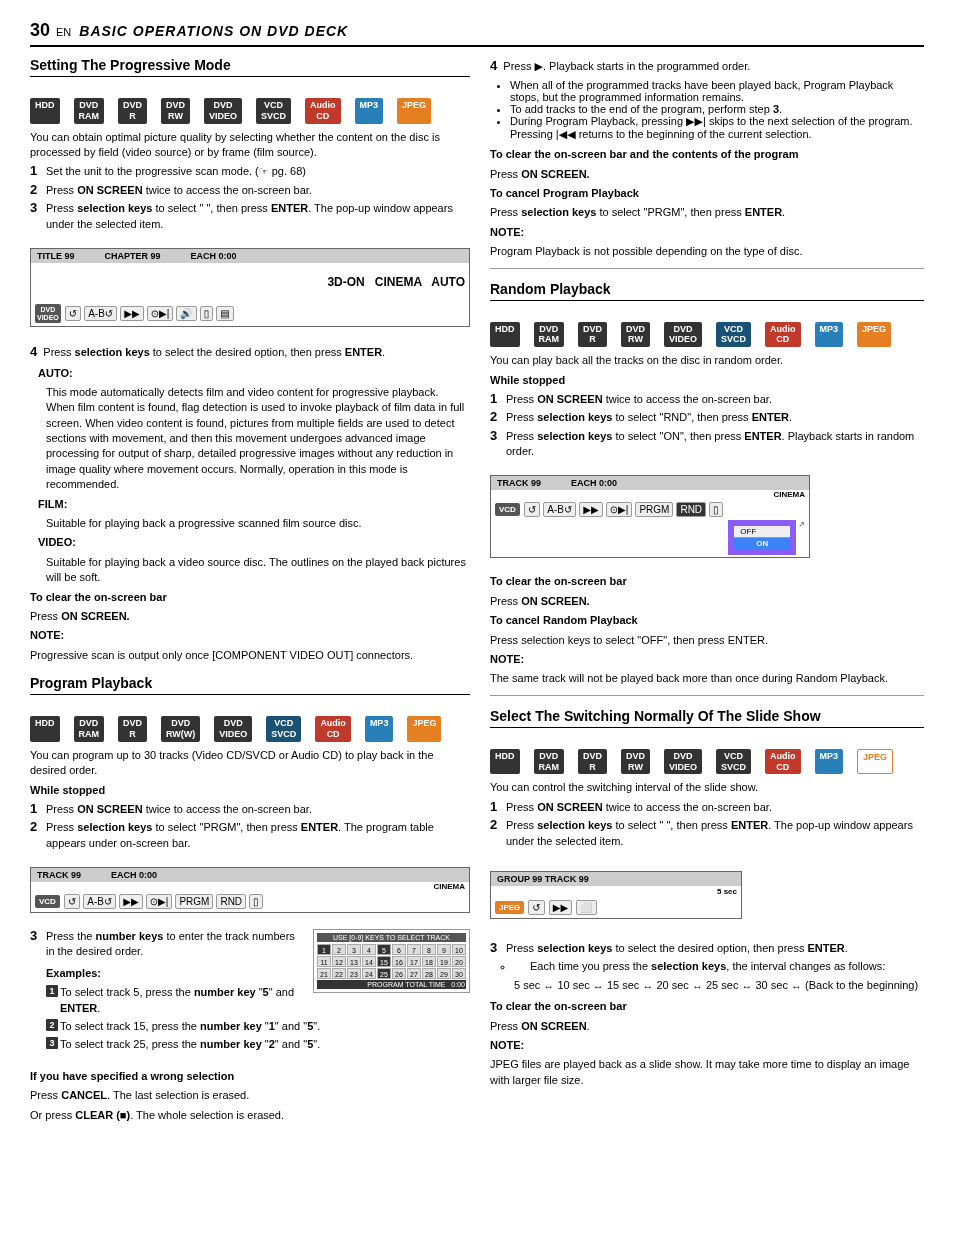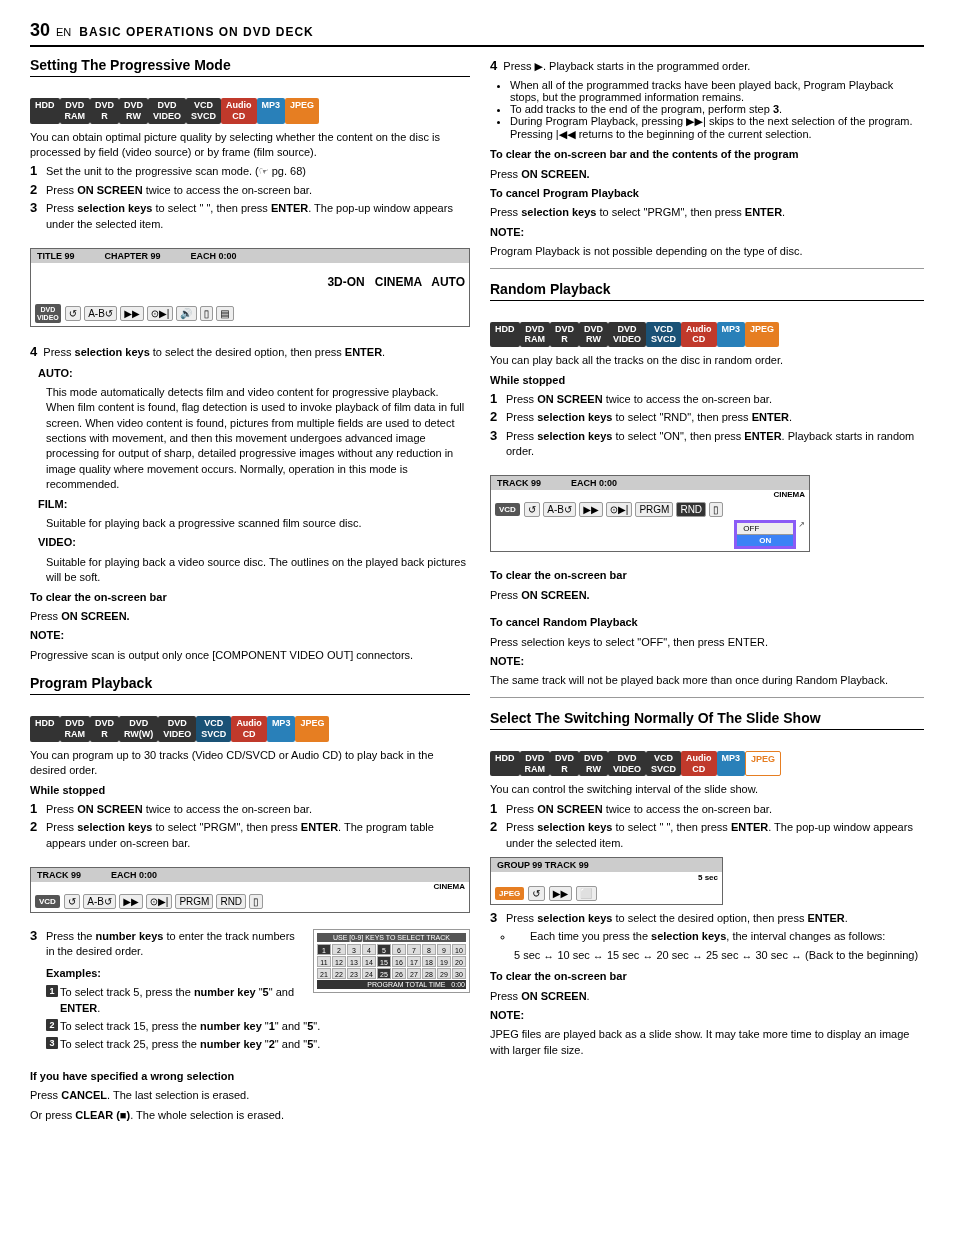--- a/index.html
+++ b/index.html
@@ -22,21 +22,22 @@
     .page-number {
       font-size: 18px;
       font-weight: bold;
       margin-right: 6px;
     }
     .page-en {
       font-size: 11px;
       margin-right: 8px;
     }
     .page-title-header {
-      font-size: 12px;
+      font-size: 14px;
+      font-style: italic;
       font-weight: bold;
       letter-spacing: 1px;
     }
     .two-col {
       display: flex;
       gap: 20px;
     }
     .col-left { width: 440px; flex-shrink: 0; }
     .col-right { flex: 1; }
     .section-title {
@@ -49,21 +50,21 @@
     .section-title-sm {
       font-size: 14px;
       font-weight: bold;
       border-bottom: 1px solid #000;
       padding-bottom: 3px;
       margin-bottom: 6px;
     }
     
     .badge-row {
       display: flex;
-      gap: 0;
+      gap: 14px;
       margin-bottom: 6px;
       flex-wrap: wrap;
       margin-top: 21px;
     }
     .badge {
       padding: 2px 5px;
       font-size: 9px;
       font-weight: bold;
       color: #fff;
       border-radius: 2px;
@@ -156,33 +157,33 @@
       margin-top: 1px;
     }
     .clearfix::after { content: ''; display: table; clear: both; }
     .bar-top-right {
       display: flex;
       justify-content: flex-end;
       padding-right: 4px;
     }
     
     .offon-box {
-      border: 3px solid #8b5cf6;
+      border: 6px solid #8b5cf6;
       font-size: 8px;
       position: relative;
       margin-left: 2px;
     }
     .offon-off { padding: 1px 6px; background: #eee; border-bottom: 1px solid #999; }
     .offon-on { padding: 1px 22px; background: #3b82f6; color: #fff; font-weight: bold; }
     
     .jpeg-bar {
       border: 1px solid #666;
-      margin: 6px 0;
+      margin: 22px 0;
       font-size: 9px;
-      width: 233px;
+      width: 252px;
     }
     .jpeg-bar-header {
       background: #ccc;
       padding: 2px 6px;
       font-size: 9px;
       font-weight: bold;
     }
     .jpeg-bar-body {
       display: flex;
       align-items: center;
@@ -455,21 +456,21 @@
             <div class="offon-off">OFF</div>
             <div class="offon-on">ON</div>
           </div>
           <span style="font-size:8px; margin-left:2px; color:#555;">↗</span>
         </div>
       </div>
       <div style="margin-top:4px;">
         <p><span class="bold">To clear the on-screen bar</span></p>
         <p>Press <span class="bold">ON SCREEN.</span></p>
       </div>
-      <div style="margin-top:12px;">
+      <div style="margin-top:4px;">
         <p><span class="bold">To cancel Random Playback</span></p>
         <p>Press selection keys to select "OFF", then press ENTER.</p>
       </div>
       <div class="note-block" style="margin-top:4px;">
         <p><span class="bold">NOTE:</span></p>
         <p>The same track will not be played back more than once during Random Playback.</p>
       </div>
     </div>
 
     <hr class="thin">

